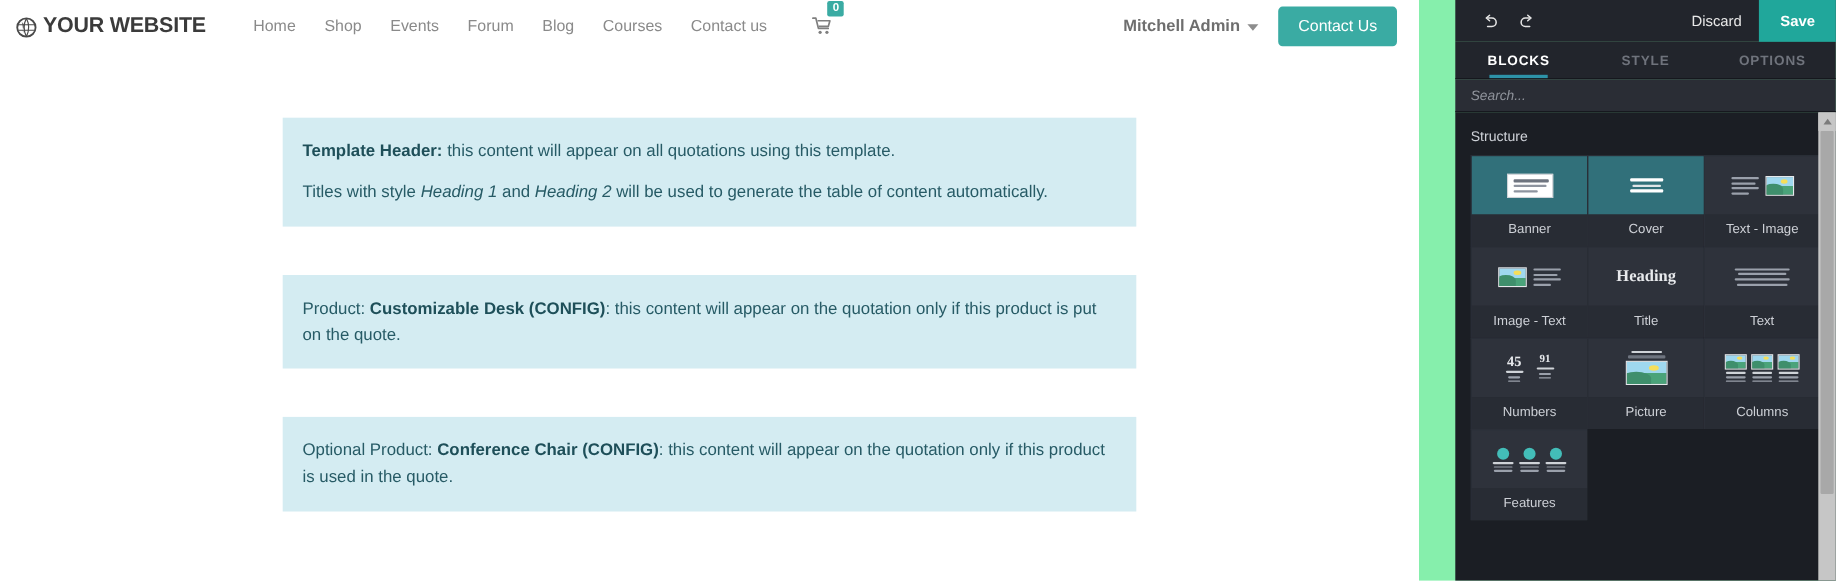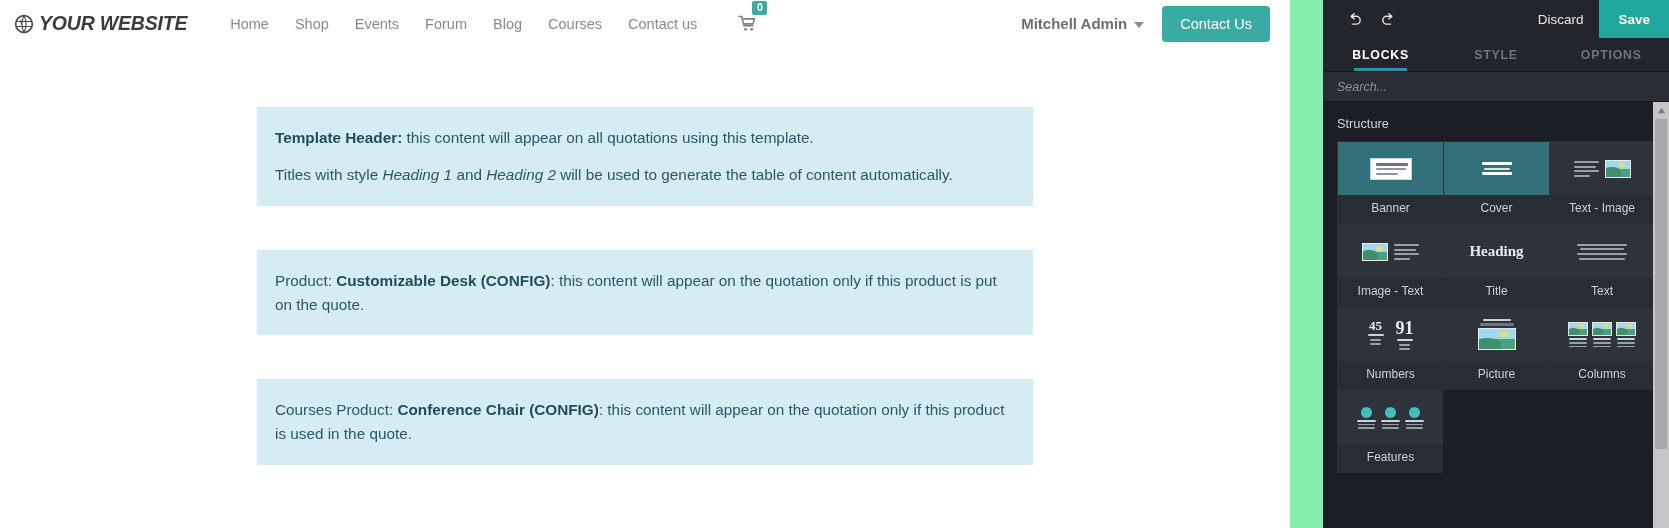--- a/index.html
+++ b/index.html
@@ -11,21 +11,21 @@
   }
   .app { position: relative; width: 1669px; height: 528px; display: flex; }
 
   
   .site { width: 1290px; height: 528px; background: #fff; position: relative; overflow: hidden; }
 
   .navbar {
     height: 47px; display: flex; align-items: center;
     padding: 0 14px 0 14px; background: #fff;
   }
-  .brand { display: flex; align-items: center; gap: 5px; margin-right: 30px; font-style: italic; }
+  .brand { display: flex; align-items: flex-end; gap: 5px; margin-right: 30px; }
   .brand-logo { width: 20px; height: 20px; display:block; }
   .brand-text {
     font-size: 19.5px; font-weight: 700; color: #3b3b3b;
     letter-spacing: -0.2px;
   }
   .nav-links { display: flex; gap: 0px; }
   .nav-link {
     font-size: 14.5px; color: #8a8a8a; padding: 6px 13px;
     text-decoration: none; white-space: nowrap; cursor: pointer;
   }
@@ -223,21 +223,21 @@
       <div class="alert" id="alert-0">
           <p><b>Template Header:</b><span> this content will appear on all quotations using this template.</span></p>
           <p><span>Titles with style </span><i>Heading 1</i><span> and </span><i>Heading 2</i><span> will be used to generate the table of content automatically.</span></p>
         </div>
       <div class="gap2"></div>
       <div class="alert" id="alert-1">
           <p><span>Product: </span><b>Customizable Desk (CONFIG)</b><span>: this content will appear on the quotation only if this product is put on the quote.</span></p>
         </div>
       <div class="gap3"></div>
       <div class="alert" id="alert-2">
-          <p><span>Courses Product: </span><b>Conference Chair (CONFIG)</b><span>: this content will appear on the quotation only if this product is used in the quote.</span></p>
+          <p><span>Optional Product: </span><b>Conference Chair (CONFIG)</b><span>: this content will appear on the quotation only if this product is used in the quote.</span></p>
         </div>
     </div>
   </div>
 
   <div class="panel">
 
     <div class="panel-top">
       <div class="icon-btn">
         <svg width="17" height="17" viewBox="0 0 24 24">
           <path d="M8.5 7.5 H14.5 a5.5 5.5 0 0 1 0 11 H9" fill="none" stroke="#e4e4e4" stroke-width="2" stroke-linecap="round"></path>
@@ -341,21 +341,21 @@
           <div class="cell">
             <div class="thumb">
               <div style="display:flex;gap:12px;">
                 <div style="display:flex;flex-direction:column;align-items:center;">
                   <div style="font-family:'Liberation Serif',serif;font-weight:700;font-size:13px;color:#e7e9ec;line-height:1;">45</div>
                   <div class="tline" style="width:16px;height:2px;background:#cfd3d8;margin-top:2px;"></div>
                   <div class="tline" style="width:11px;height:1.6px;background:#9aa0ab;margin-top:3px;"></div>
                   <div class="tline" style="width:11px;height:1.6px;background:#9aa0ab;margin-top:2px;"></div>
                 </div>
                 <div style="display:flex;flex-direction:column;align-items:center;">
-                  <div style="font-family:'Liberation Serif',serif;font-weight:700;font-size:18px;color:#e7e9ec;line-height:1;">91</div>
+                  <div style="font-family:'Liberation Serif',serif;font-weight:700;font-size:10px;color:#e7e9ec;line-height:1;">91</div>
                   <div class="tline" style="width:16px;height:2px;background:#cfd3d8;margin-top:2px;"></div>
                   <div class="tline" style="width:11px;height:1.6px;background:#9aa0ab;margin-top:3px;"></div>
                   <div class="tline" style="width:11px;height:1.6px;background:#9aa0ab;margin-top:2px;"></div>
                 </div>
               </div>
             </div>
             <div class="cell-label">Numbers</div>
           </div>
           <div class="cell">
             <div class="thumb">

